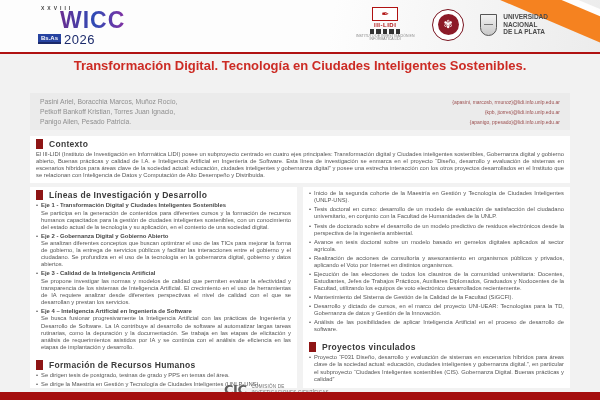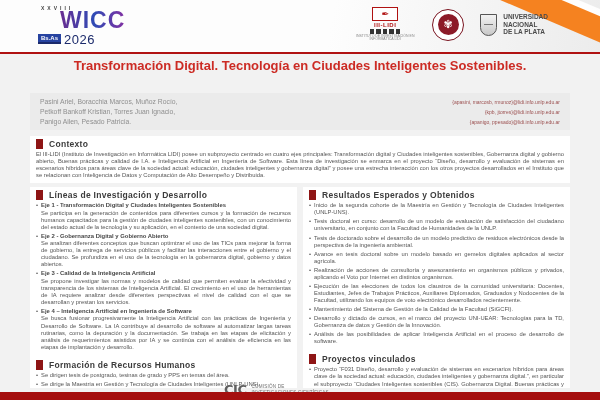--- a/index.html
+++ b/index.html
@@ -203,24 +203,20 @@
         <div class="bullet-item">
           <span class="dot">•</span>
           <div class="body-text">Se dirige la Maestría en Gestión y Tecnología de Ciudades Inteligentes (UNLP-UNS).</div>
         </div>
 
       </div>
     </div>
 
     <div class="col">
       <div class="section">
-        <div class="sec-head">
-          <span class="sec-square"></span>
-          <span class="sec-title">Resultados Esperados y Obtenidos</span>
-        </div>
         <div class="bullet-item">
             <span class="dot">•</span>
             <div class="body-text">Inicio de la segunda cohorte de la Maestría en Gestión y Tecnología de Ciudades Inteligentes (UNLP-UNS).</div>
           </div>
         <div class="bullet-item">
             <span class="dot">•</span>
             <div class="body-text">Tesis doctoral en curso: desarrollo de un modelo de evaluación de satisfacción del ciudadano universitario, en conjunto con la Facultad de Humanidades de la UNLP.</div>
           </div>
         <div class="bullet-item">
             <span class="dot">•</span>

